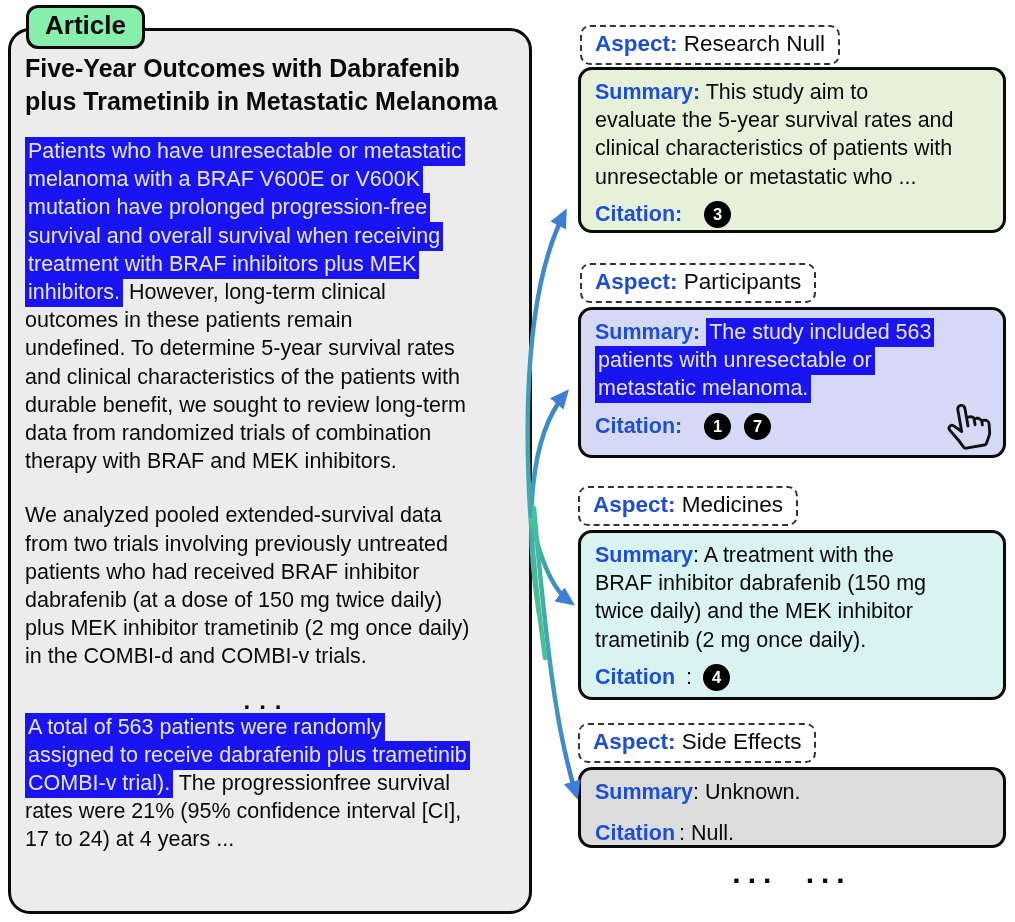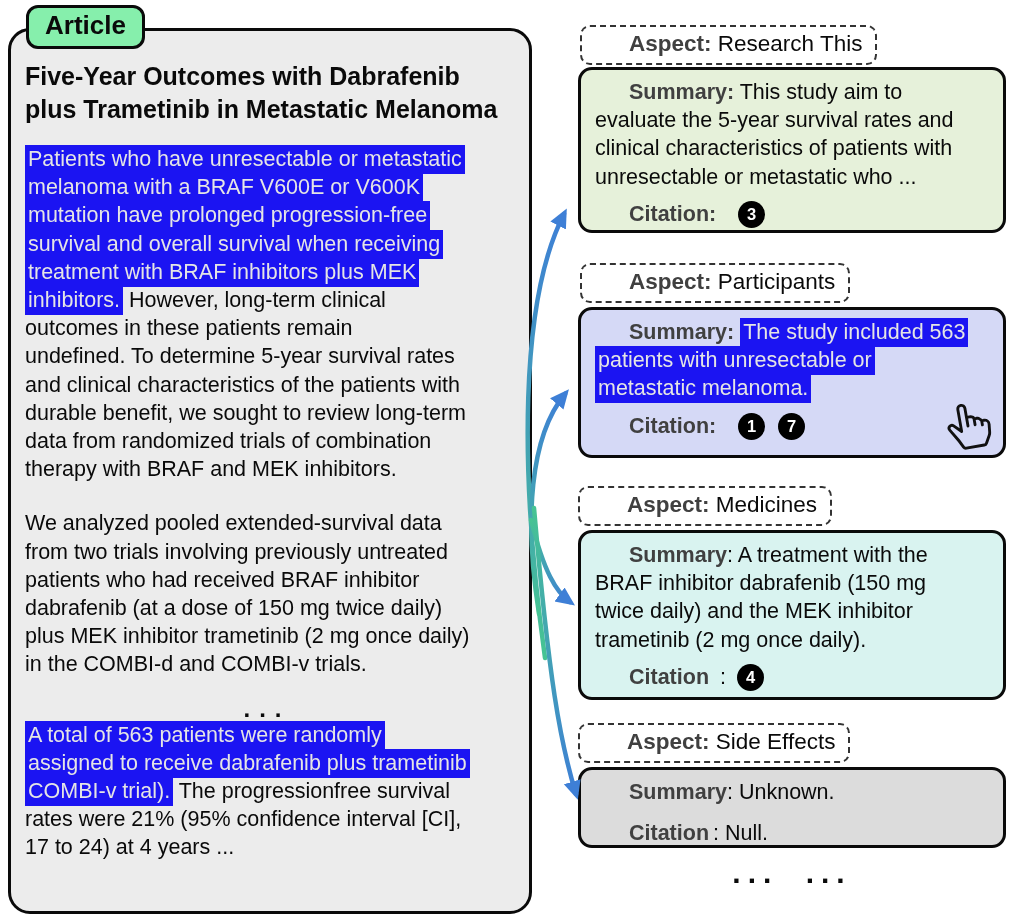--- a/index.html
+++ b/index.html
@@ -12,30 +12,30 @@
     position:absolute;left:8px;top:28px;width:524px;height:886px;
     background:#ececec;border:3px solid #0a0a0a;border-radius:22px;
     box-sizing:border-box;z-index:1;
   }
   .article-tab{
     position:absolute;left:26px;top:5px;background:#86efac;
     border:3px solid #0a0a0a;border-radius:12px;padding:1px 16px 4px;
     font-size:26px;font-weight:bold;z-index:3;line-height:1.25;
   }
   .article-content{
-    position:absolute;left:25px;top:60px;width:484px;z-index:2;
+    position:absolute;left:25px;top:52px;width:484px;z-index:2;
     font-size:21.5px;
   }
   .article-title{
     font-weight:bold;font-size:25px;line-height:1.3;margin:0 0 20px 0;width:478px;
   }
   .para{margin:0 0 26px 0;}
   .line{line-height:28.2px;white-space:nowrap;}
   .hl{background:#1b14f2;color:#e5e5e5;padding:2px 3px 3px 3px;}
-  .b{font-weight:bold;color:#404040;margin-left:34px;}
+  .b{font-weight:bold;color:#1d4ed8;}
   .article-ellipsis{
     text-align:center;font-weight:bold;font-size:24px;letter-spacing:9px;
     line-height:20px;margin:-6px 0 2px 0;
   }
   
   .pill{
     position:absolute;background:#ffffff;border:2.5px dashed #333333;
     border-radius:10px;padding:2px 13px 5px;font-size:22.5px;
     white-space:nowrap;z-index:2;line-height:1.3;
   }
@@ -93,21 +93,21 @@
   <div class="article-ellipsis">...</div>
   <div class="para">
       <div class="line"><span class="hl">A total of 563 patients were randomly</span></div>
       <div class="line"><span class="hl">assigned to receive dabrafenib plus trametinib</span></div>
       <div class="line"><span class="hl">COMBI-v trial).</span><span> The progressionfree survival</span></div>
       <div class="line"><span>rates were 21% (95% confidence interval [CI],</span></div>
       <div class="line"><span>17 to 24) at 4 years ...</span></div>
     </div>
 </div>
 
-<div class="pill" style="left:580px;top:25px;"><span class="b">Aspect:</span> <span>Research This</span></div>
+<div class="pill" style="left:580px;top:25px;"><span class="b">Aspect:</span> <span>Research Null</span></div>
 <div class="card" style="top: 67px; height: 166px; background: rgb(230, 241, 218);">
   <div>
       <div class="line"><span class="b">Summary:</span><span> This study aim to</span></div>
       <div class="line"><span>evaluate the 5-year survival rates and</span></div>
       <div class="line"><span>clinical characteristics of patients with</span></div>
       <div class="line"><span>unresectable or metastatic who ...</span></div>
     </div>
   <div class="cite-row">
     <span class="b">Citation:</span>
       <span></span>

